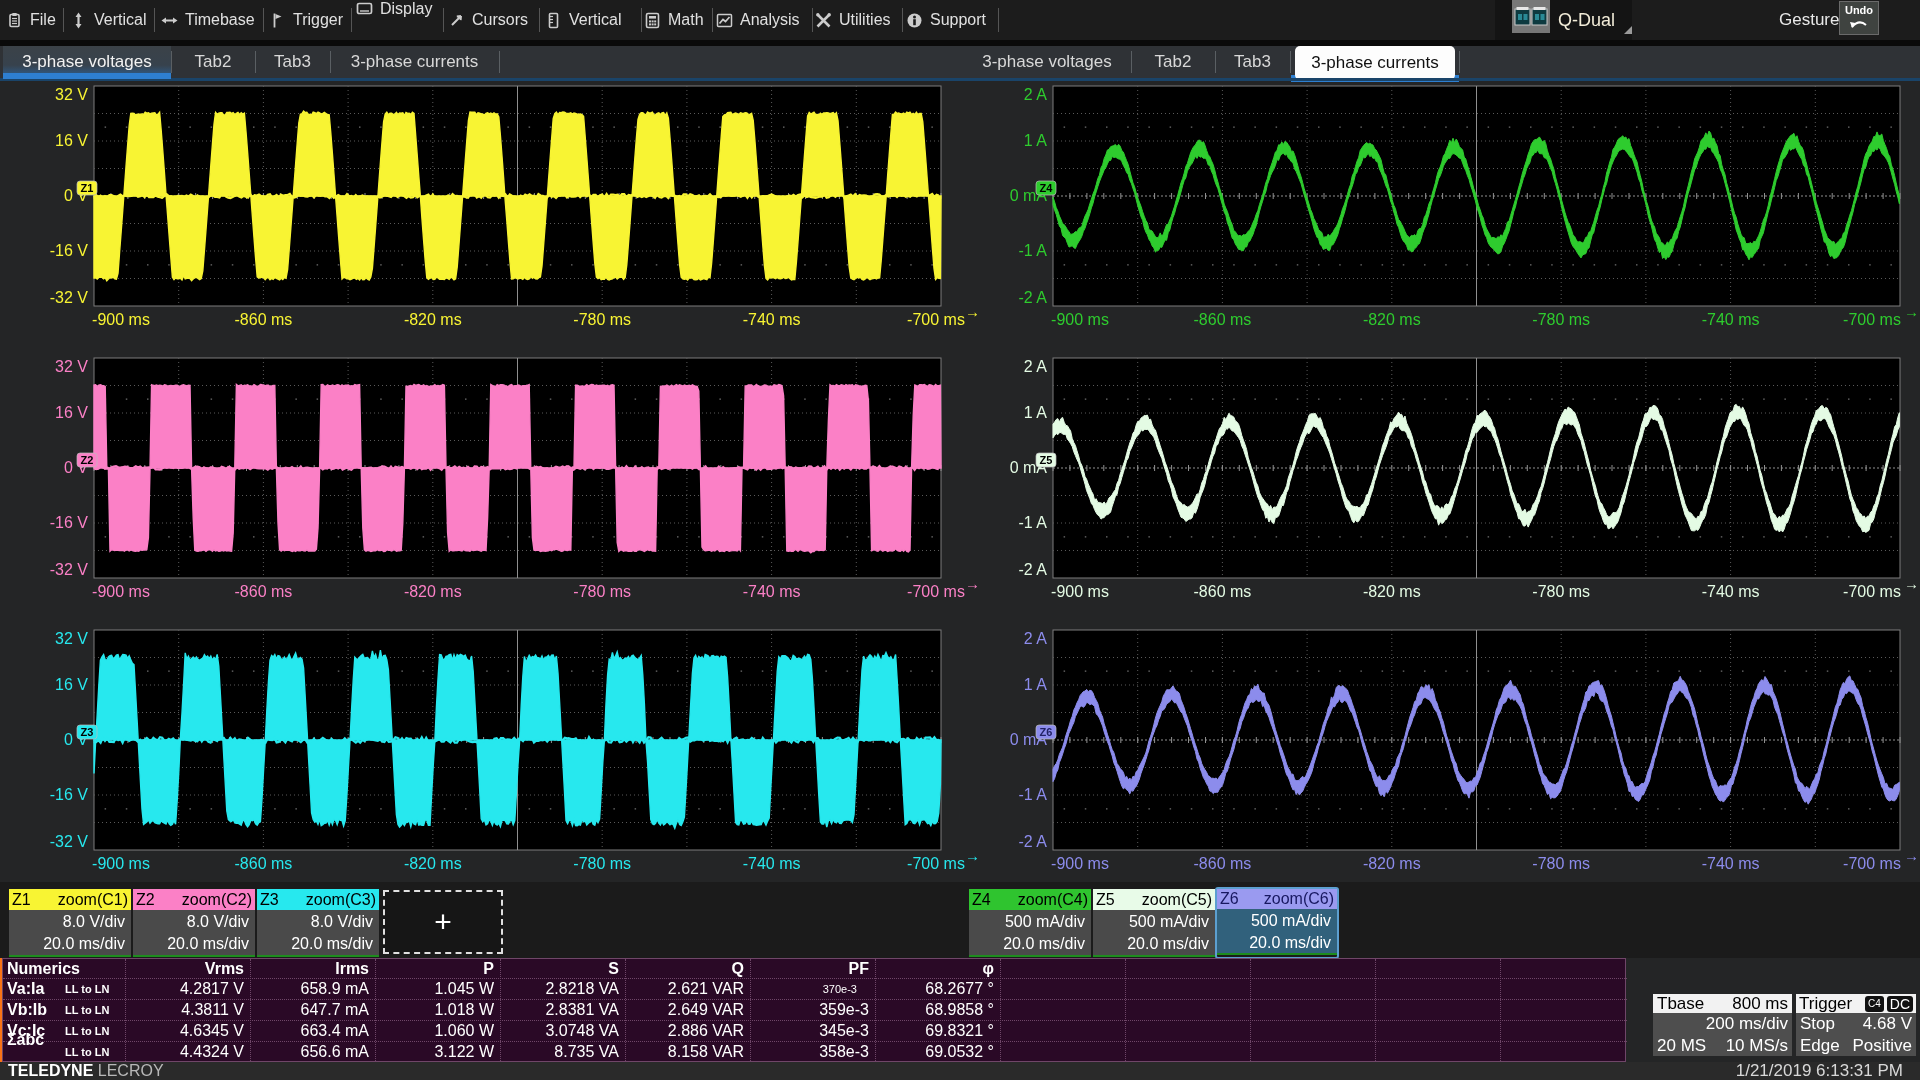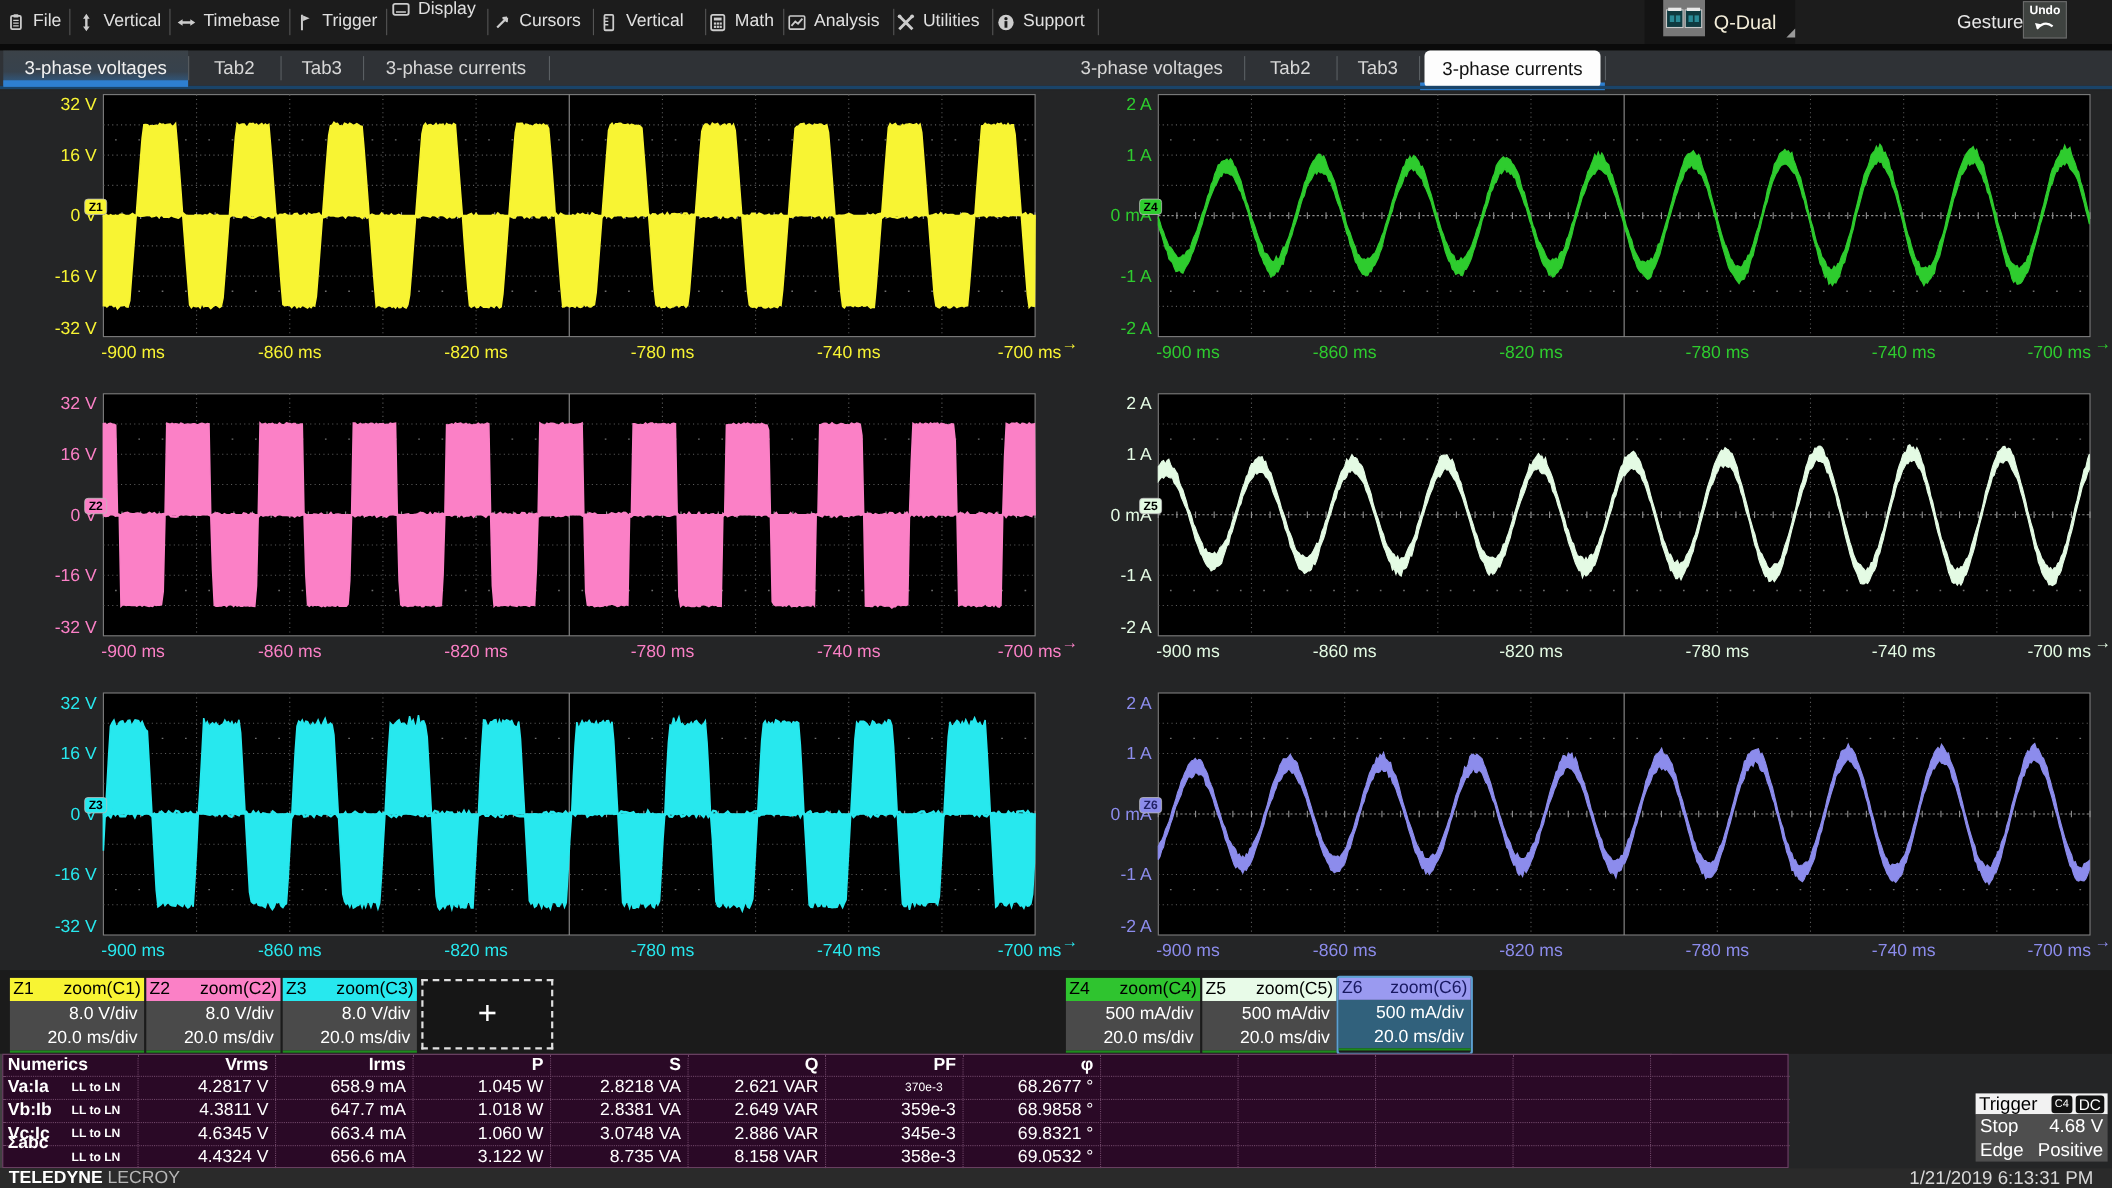--- a/index.html
+++ b/index.html
@@ -717,21 +717,21 @@
     </div>
     <div style="position:absolute;left:1215px;top:5px;width:124px;height:72px;border:2px solid #5c9fd0;border-radius:3px;box-sizing:border-box">
       <div style="height:20px;background:#9a9af0;color:#181860;font-size:16px;display:flex;justify-content:space-between;align-items:center;padding:0 3px">
         <b style="font-weight:normal">Z6</b>
         <span>zoom(C6)</span>
       </div>
       <div style="height:44px;background:#31617c;color:#fff;font-size:16px;text-align:right;padding:1px 6px 0 0;line-height:22px">500 mA/div<br>20.0 ms/div</div>
       <div style="height:2px;background:#1e8c1e"></div>
     </div>
   </div>
-<div style="position:absolute;left:0;top:958px;width:1520px;height:104px;background:#404040;color:#fff">
+<div style="position:absolute;left:0;top:958px;width:1520px;height:104px;background:#f97316;color:#fff">
     <div style="position:absolute;left:2px;top:0;width:1624px;height:104px;background:#2a0926;border:1px solid #6f4668;box-sizing:border-box">
       <div style="position:absolute;left:122px;top:0;width:1px;height:104px;border-left:1px dotted #6f4668"></div>
       <div style="position:absolute;left:247px;top:0;width:1px;height:104px;border-left:1px dotted #6f4668"></div>
       <div style="position:absolute;left:372px;top:0;width:1px;height:104px;border-left:1px dotted #6f4668"></div>
       <div style="position:absolute;left:497px;top:0;width:1px;height:104px;border-left:1px dotted #6f4668"></div>
       <div style="position:absolute;left:622px;top:0;width:1px;height:104px;border-left:1px dotted #6f4668"></div>
       <div style="position:absolute;left:747px;top:0;width:1px;height:104px;border-left:1px dotted #6f4668"></div>
       <div style="position:absolute;left:872px;top:0;width:1px;height:104px;border-left:1px dotted #6f4668"></div>
       <div style="position:absolute;left:997px;top:0;width:1px;height:104px;border-left:1px dotted #6f4668"></div>
       <div style="position:absolute;left:1122px;top:0;width:1px;height:104px;border-left:1px dotted #6f4668"></div>
@@ -780,20 +780,33 @@
       <div style="position:absolute;left:4px;top:70px;height:21px;display:flex;align-items:center;font-weight:bold;font-size:16px">Σabc</div>
       <div style="position:absolute;left:62px;top:82px;height:21px;display:flex;align-items:center;font-weight:bold;font-size:11px">LL to LN</div>
       <div style="position:absolute;right:1381px;top:82px;height:21px;display:flex;align-items:center;font-size:16px">4.4324 V</div>
       <div style="position:absolute;right:1256px;top:82px;height:21px;display:flex;align-items:center;font-size:16px">656.6 mA</div>
       <div style="position:absolute;right:1131px;top:82px;height:21px;display:flex;align-items:center;font-size:16px">3.122 W</div>
       <div style="position:absolute;right:1006px;top:82px;height:21px;display:flex;align-items:center;font-size:16px">8.735 VA</div>
       <div style="position:absolute;right:881px;top:82px;height:21px;display:flex;align-items:center;font-size:16px">8.158 VAR</div>
       <div style="position:absolute;right:756px;top:82px;height:21px;display:flex;align-items:center;font-size:16px">358e-3</div>
       <div style="position:absolute;right:631px;top:82px;height:21px;display:flex;align-items:center;font-size:16px">69.0532 °</div>
     </div>
+<div style="position:absolute;left:1653px;top:36px;width:139px;height:62px">
+ <div style="height:19px;background:#f2f2f2;color:#000;font-size:17px;display:flex;justify-content:space-between;align-items:center;padding:0 4px">
+        <span>Tbase</span>
+        <span>800 ms</span>
+      </div>
+ <div style="height:43px;background:#4e4e4e;color:#fff;font-size:17px;padding:0 4px">
+  <div style="display:flex;justify-content:flex-end;height:22px;align-items:center">200 ms/div</div>
+  <div style="display:flex;justify-content:space-between;height:21px;align-items:center">
+          <span>20 MS</span>
+          <span>10 MS/s</span>
+        </div>
+ </div>
+</div>
 <div style="position:absolute;left:1796px;top:36px;width:120px;height:62px">
  <div style="height:19px;background:#f2f2f2;color:#000;font-size:17px;display:flex;align-items:center;padding:0 3px">
         <span>Trigger</span>
   <span style="margin-left:auto;background:#111;color:#fff;font-size:10px;border-radius:3px;padding:0 3px;height:16px;line-height:16px">C4</span>
   <span style="margin-left:3px;background:#111;color:#fff;font-size:14px;border-radius:3px;padding:0 3px;height:16px;line-height:16px">DC</span>
  </div>
  <div style="height:43px;background:#4e4e4e;color:#fff;font-size:17px;padding:0 4px">
   <div style="display:flex;justify-content:space-between;height:22px;align-items:center">
           <span>Stop</span>
           <span>4.68 V</span>

